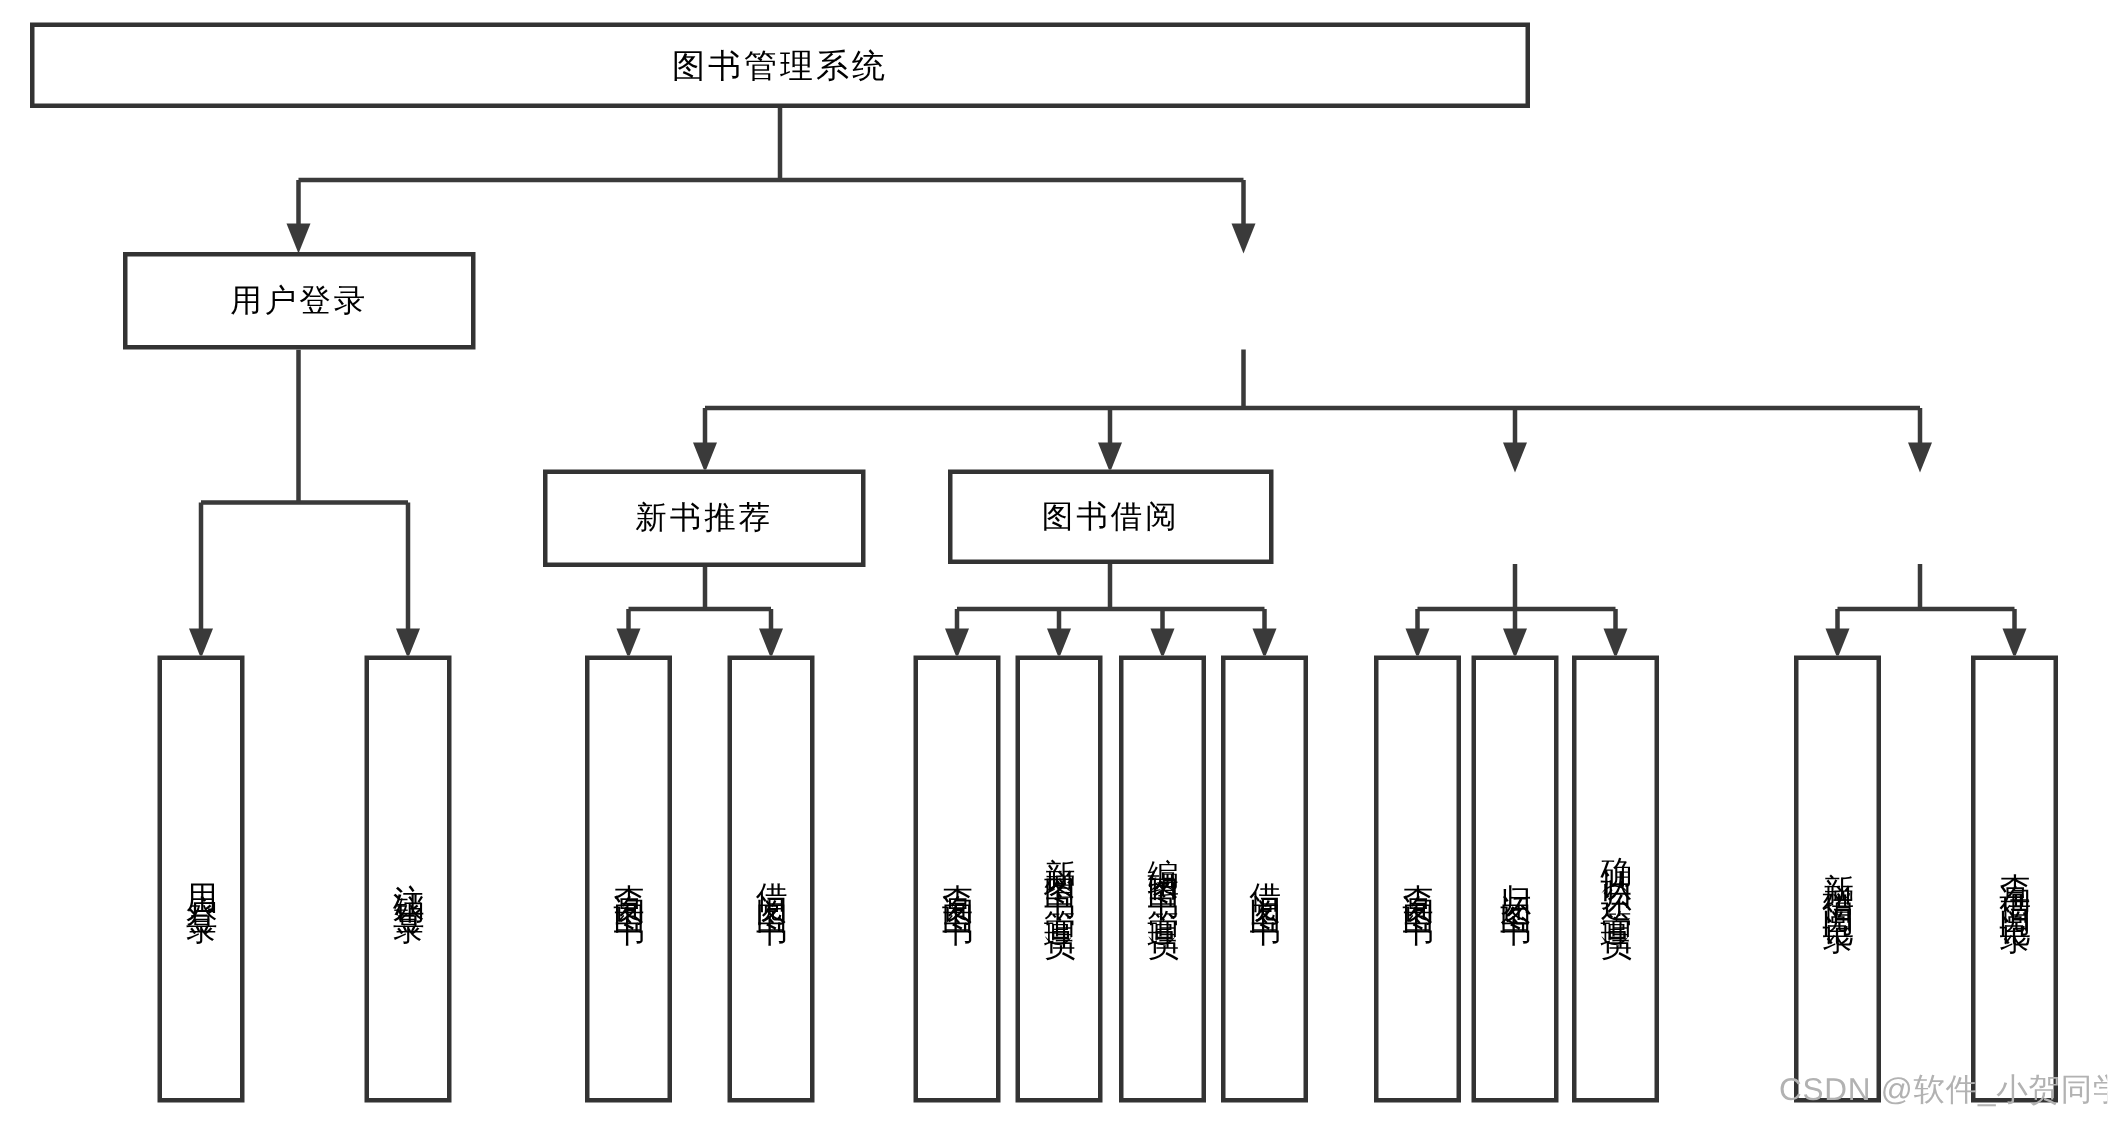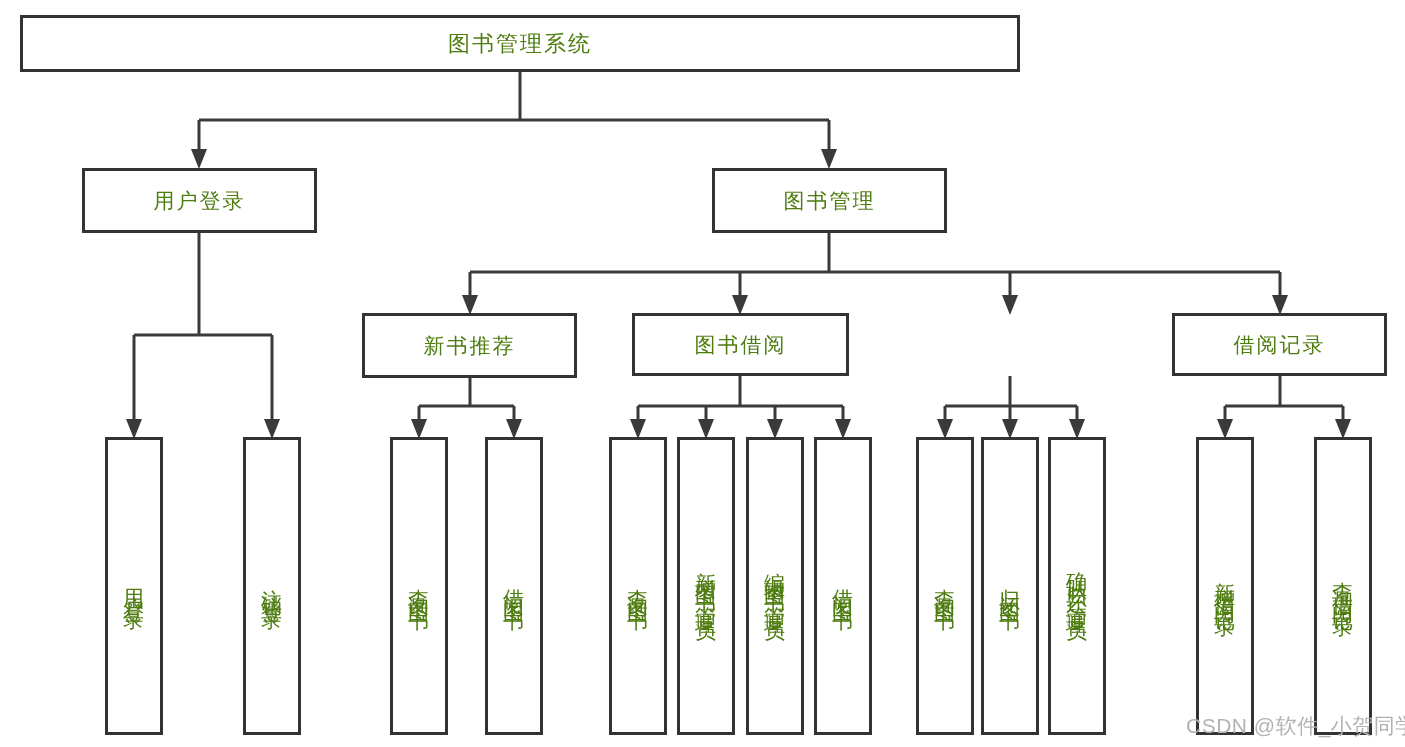--- a/index.html
+++ b/index.html
@@ -1,21 +1,21 @@
 <!DOCTYPE html>
 <html><head>
 <meta charset="utf-8">
 <style>
   html,body{margin:0;padding:0;background:#ffffff;}
   body{font-family:"Liberation Sans","DejaVu Sans",sans-serif;}
   #stage{position:relative;width:1405px;height:747px;background:#ffffff;overflow:hidden;}
   #connectors{position:absolute;left:0;top:0;z-index:1;}
   .node{position:absolute;box-sizing:border-box;background:#ffffff;border:3px solid #333333;
         display:flex;align-items:center;justify-content:center;z-index:2;}
-  .node .lbl{color:#4d7c0f;font-size:21px;line-height:1;white-space:nowrap;}
+  .node .lbl{color:#000000;font-size:21px;line-height:1;white-space:nowrap;}
   .h .lbl{letter-spacing:2px;}
   .root .lbl{font-size:22px;}
   .v .lbl{writing-mode:vertical-rl;letter-spacing:7px;white-space:normal;line-height:1;}
   #watermark{position:absolute;z-index:5;color:#b2b2b2;font-size:21px;letter-spacing:0.5px;
              white-space:nowrap;}
 </style>
 </head>
 <body>
 
 <div id="stage">
@@ -53,32 +53,26 @@
     </g>
   </svg>
 
   <div class="node h root" style="left:20px;top:15px;width:1000px;height:57px;">
     <span class="lbl">图书管理系统</span>
   </div>
 
   <div class="node h" style="left:82px;top:168px;width:235px;height:65px;">
     <span class="lbl">用户登录</span>
   </div>
-  <div class="node h" style="left:712px;top:168px;width:235px;height:65px;">
-    <span class="lbl">图书管理</span>
-  </div>
 
   <div class="node h" style="left:362px;top:313px;width:215px;height:65px;">
     <span class="lbl">新书推荐</span>
   </div>
   <div class="node h" style="left:632px;top:313px;width:217px;height:63px;">
     <span class="lbl">图书借阅</span>
-  </div>
-  <div class="node h" style="left:1172px;top:313px;width:215px;height:63px;">
-    <span class="lbl">借阅记录</span>
   </div>
 
   <div class="node v" style="left:105px;top:437px;width:58px;height:298px;">
     <span class="lbl">用户登录</span>
   </div>
   <div class="node v" style="left:243px;top:437px;width:58px;height:298px;">
     <span class="lbl">注销登录</span>
   </div>
 
   <div class="node v" style="left:390px;top:437px;width:58px;height:298px;">

